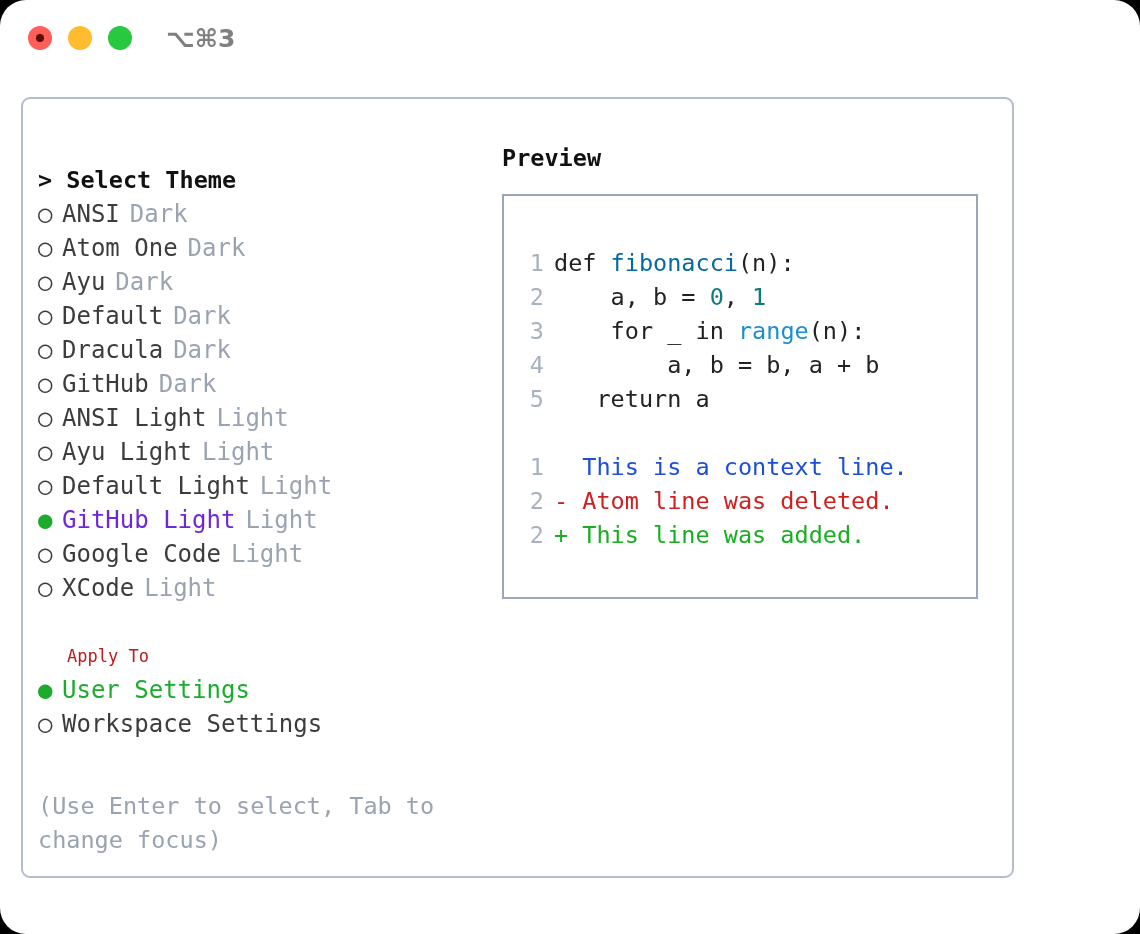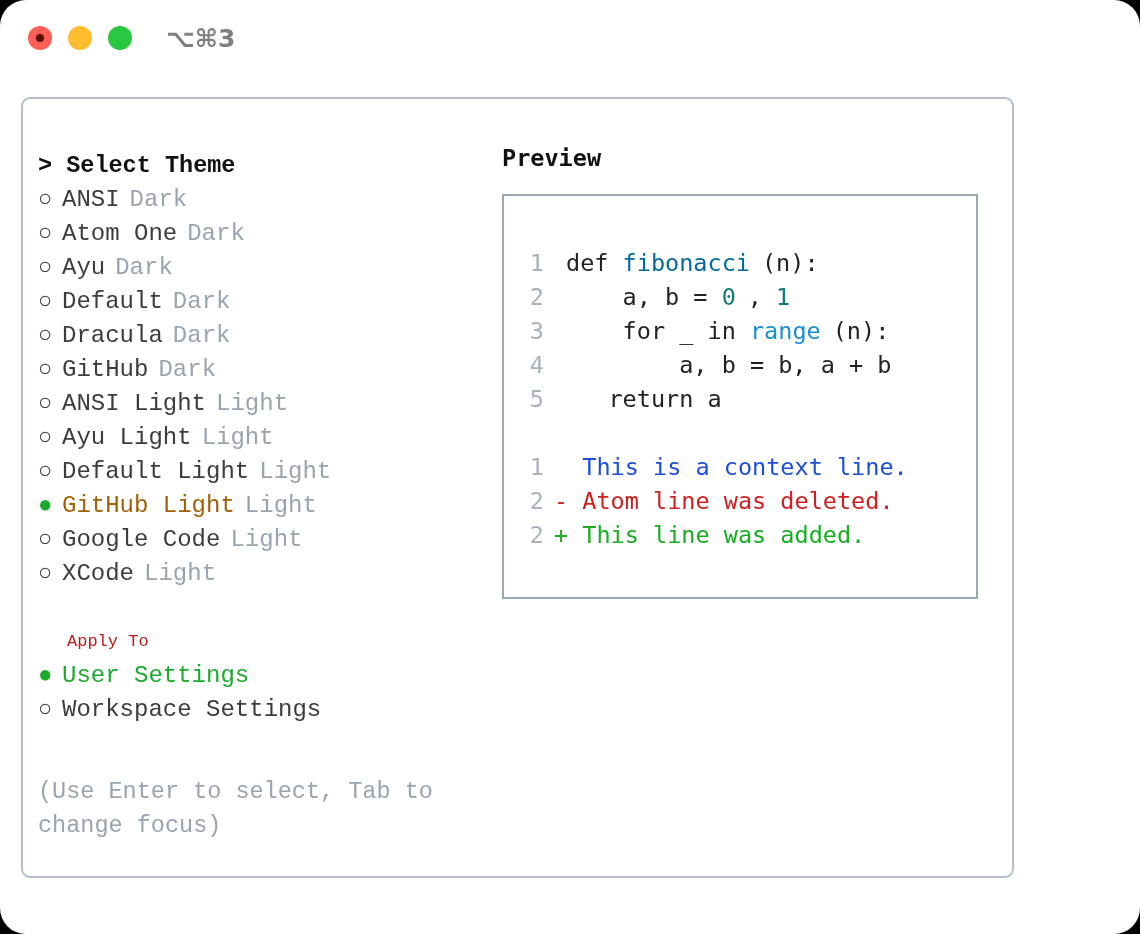--- a/index.html
+++ b/index.html
@@ -79,23 +79,22 @@
     border: 2px solid #b4bdc9;
     border-radius: 9px;
     box-sizing: border-box;
     background: #ffffff;
   }
 
   
   .left-col {
     position: absolute;
     left: 15px;
-    top: 50px;
+    top: 64px;
     width: 450px;
-    font-family: Liberation Mono, monospace;
   }
 
   .row {
     height: 34px;
     line-height: 34px;
     font-size: 24px;
     white-space: nowrap;
     color: #3c3c3c;
   }
 
@@ -108,21 +107,21 @@
   .marker {
     display: inline-block;
     width: 24px;
     text-align: left;
   }
 
   .theme-name { color: #3c3c3c; }
   .theme-variant { color: #9aa3b0; padding-left: 10px; }
 
   .row.selected .marker { color: #1dab2e; }
-  .row.selected .theme-name { color: #a16207; }
+  .row.selected .theme-name { color: #6d28d9; }
   .row.selected .item-label { color: #1dab2e; }
 
   .spacer-row { height: 34px; }
 
   .group-title {
     height: 34px;
     line-height: 34px;
     font-size: 17px;
     color: #b91c1c;
     padding-left: 29px;
@@ -174,21 +173,21 @@
     display: inline-block;
     width: 24px;
     text-align: right;
     color: #a8b2bf;
     margin-right: 10px;
   }
 
   .tok-fn    { color: #0369a1; }
   .tok-num   { color: #0f7a7a; }
   .tok-call  { color: #1a8fd0; }
-  .tok-plain { color: #222222; margin-left: 12px; }
+  .tok-plain { color: #222222; }
 
   .blank-line { height: 34px; }
 
   .diff-ctx { color: #1d4ed8; }
   .diff-del { color: #cf1f1f; }
   .diff-add { color: #19ad22; }
 </style>
 </head>
 <body>
 

